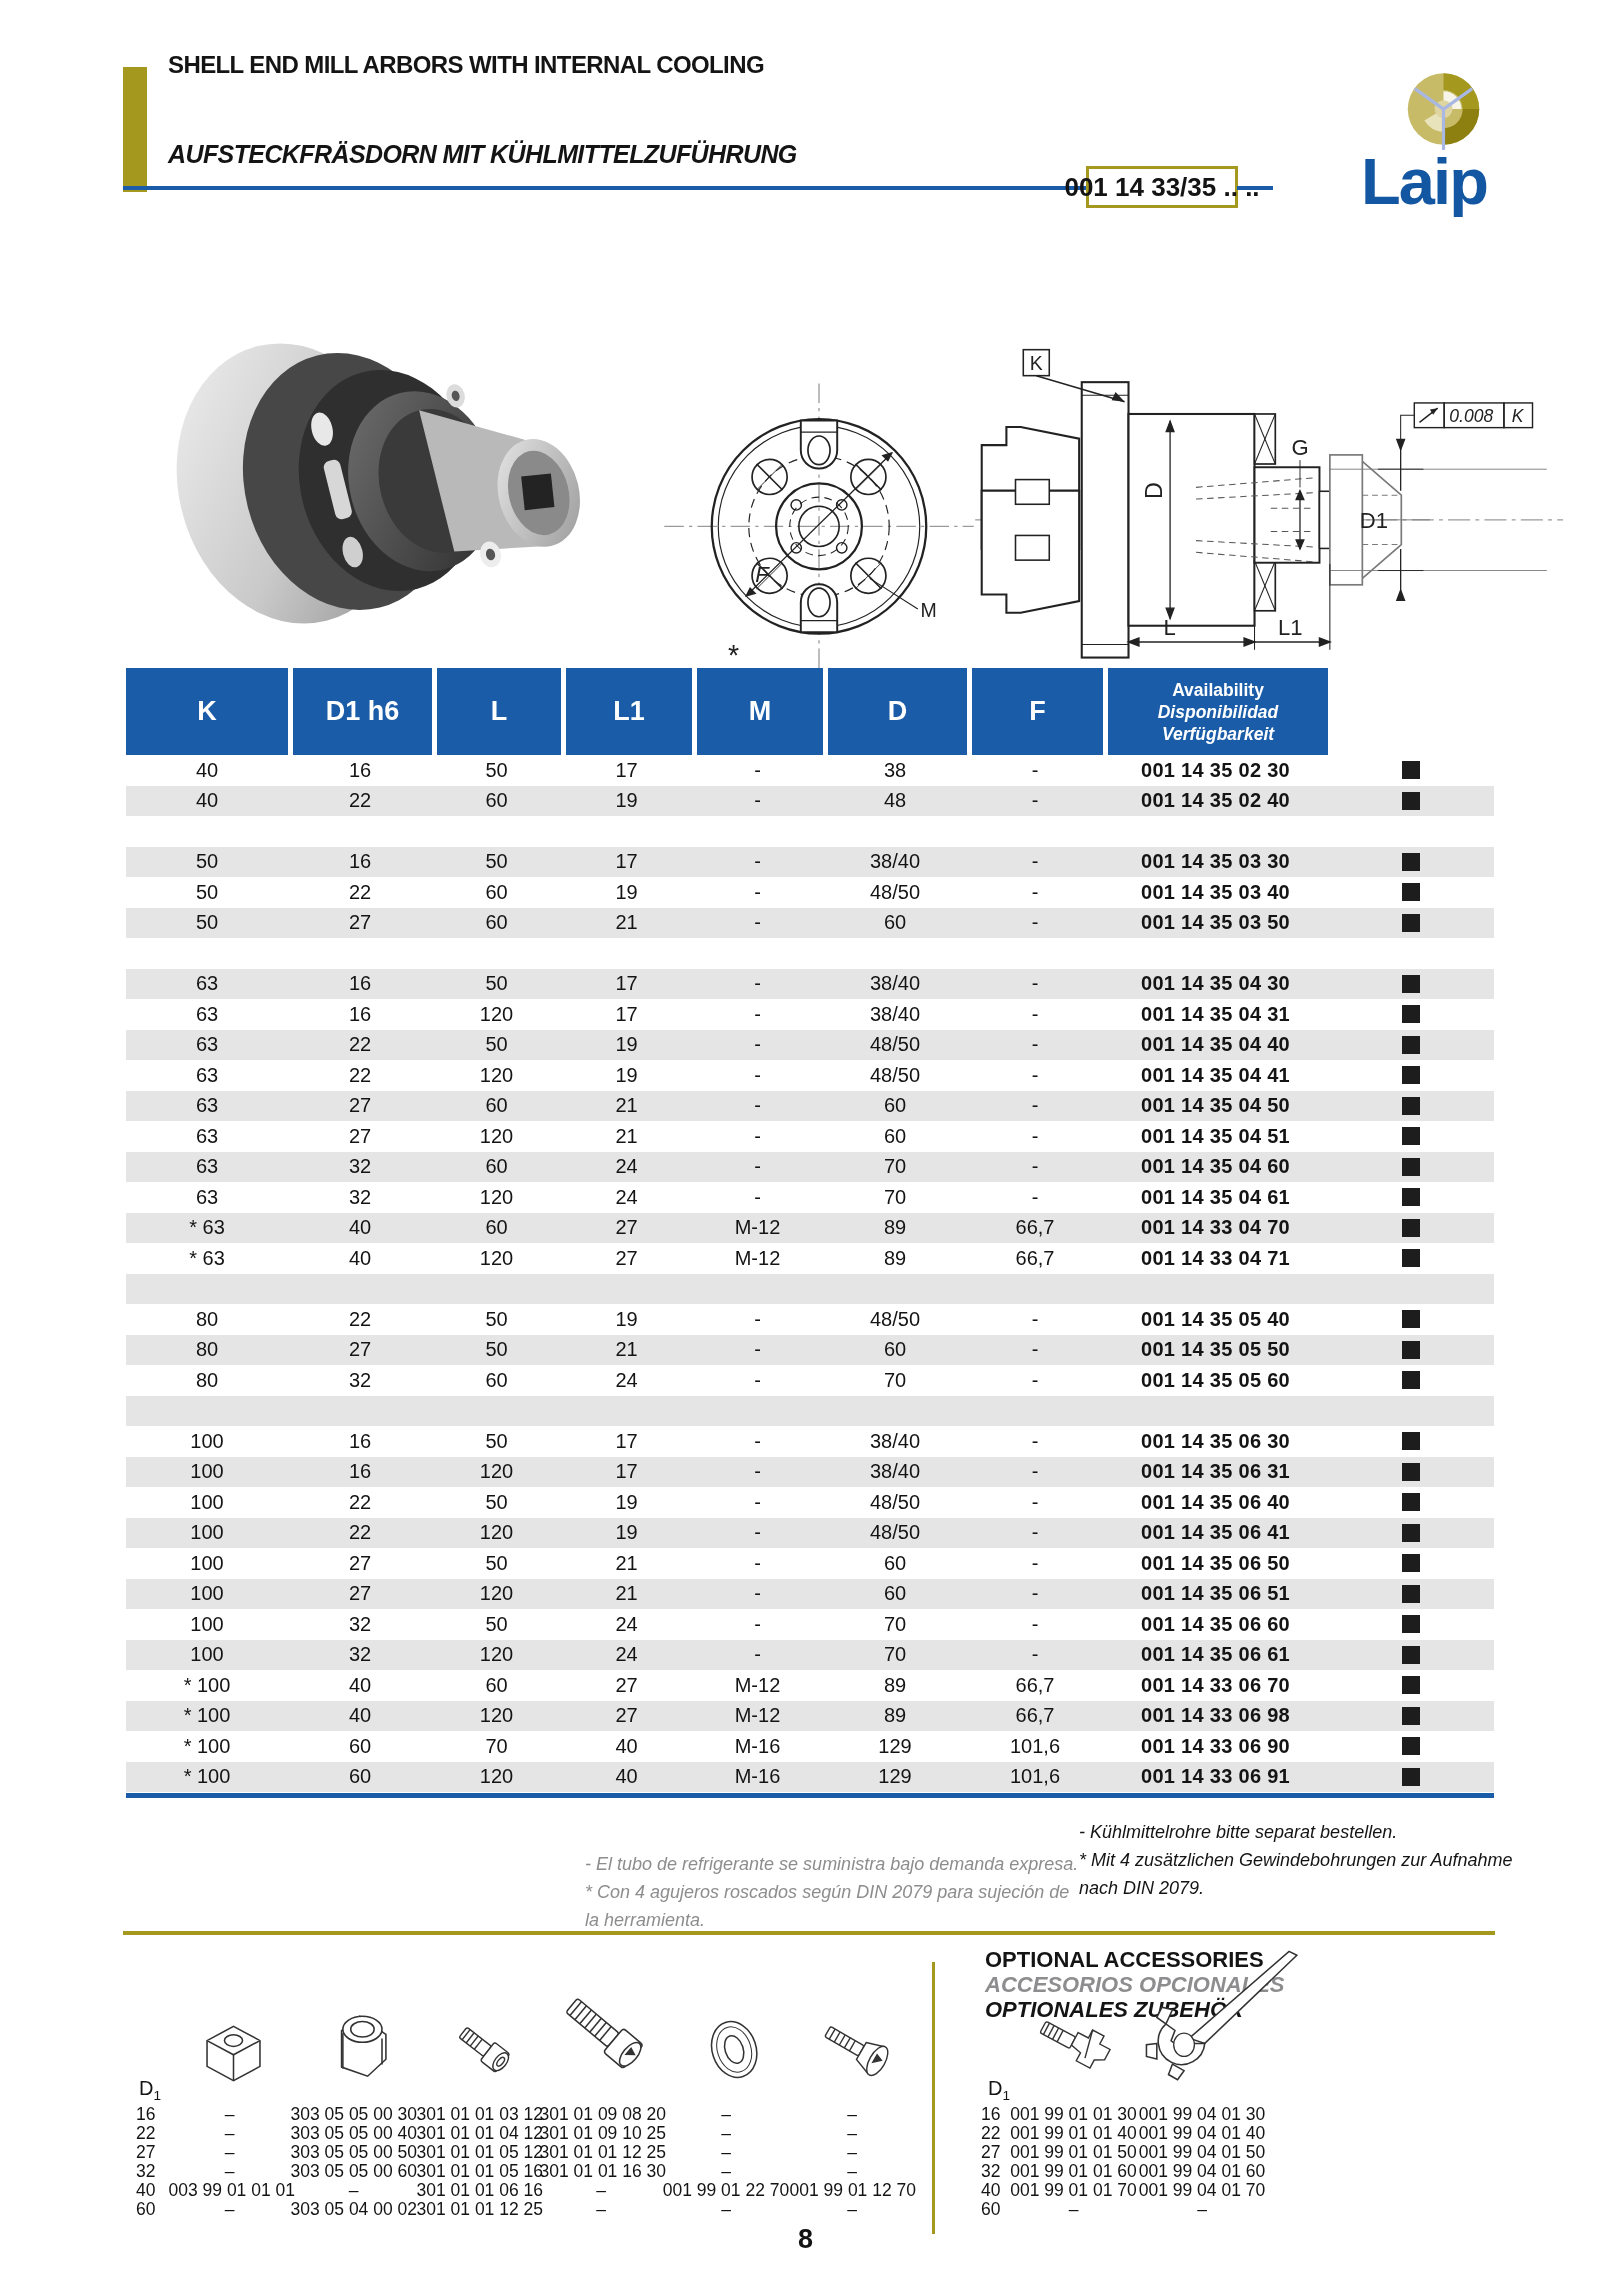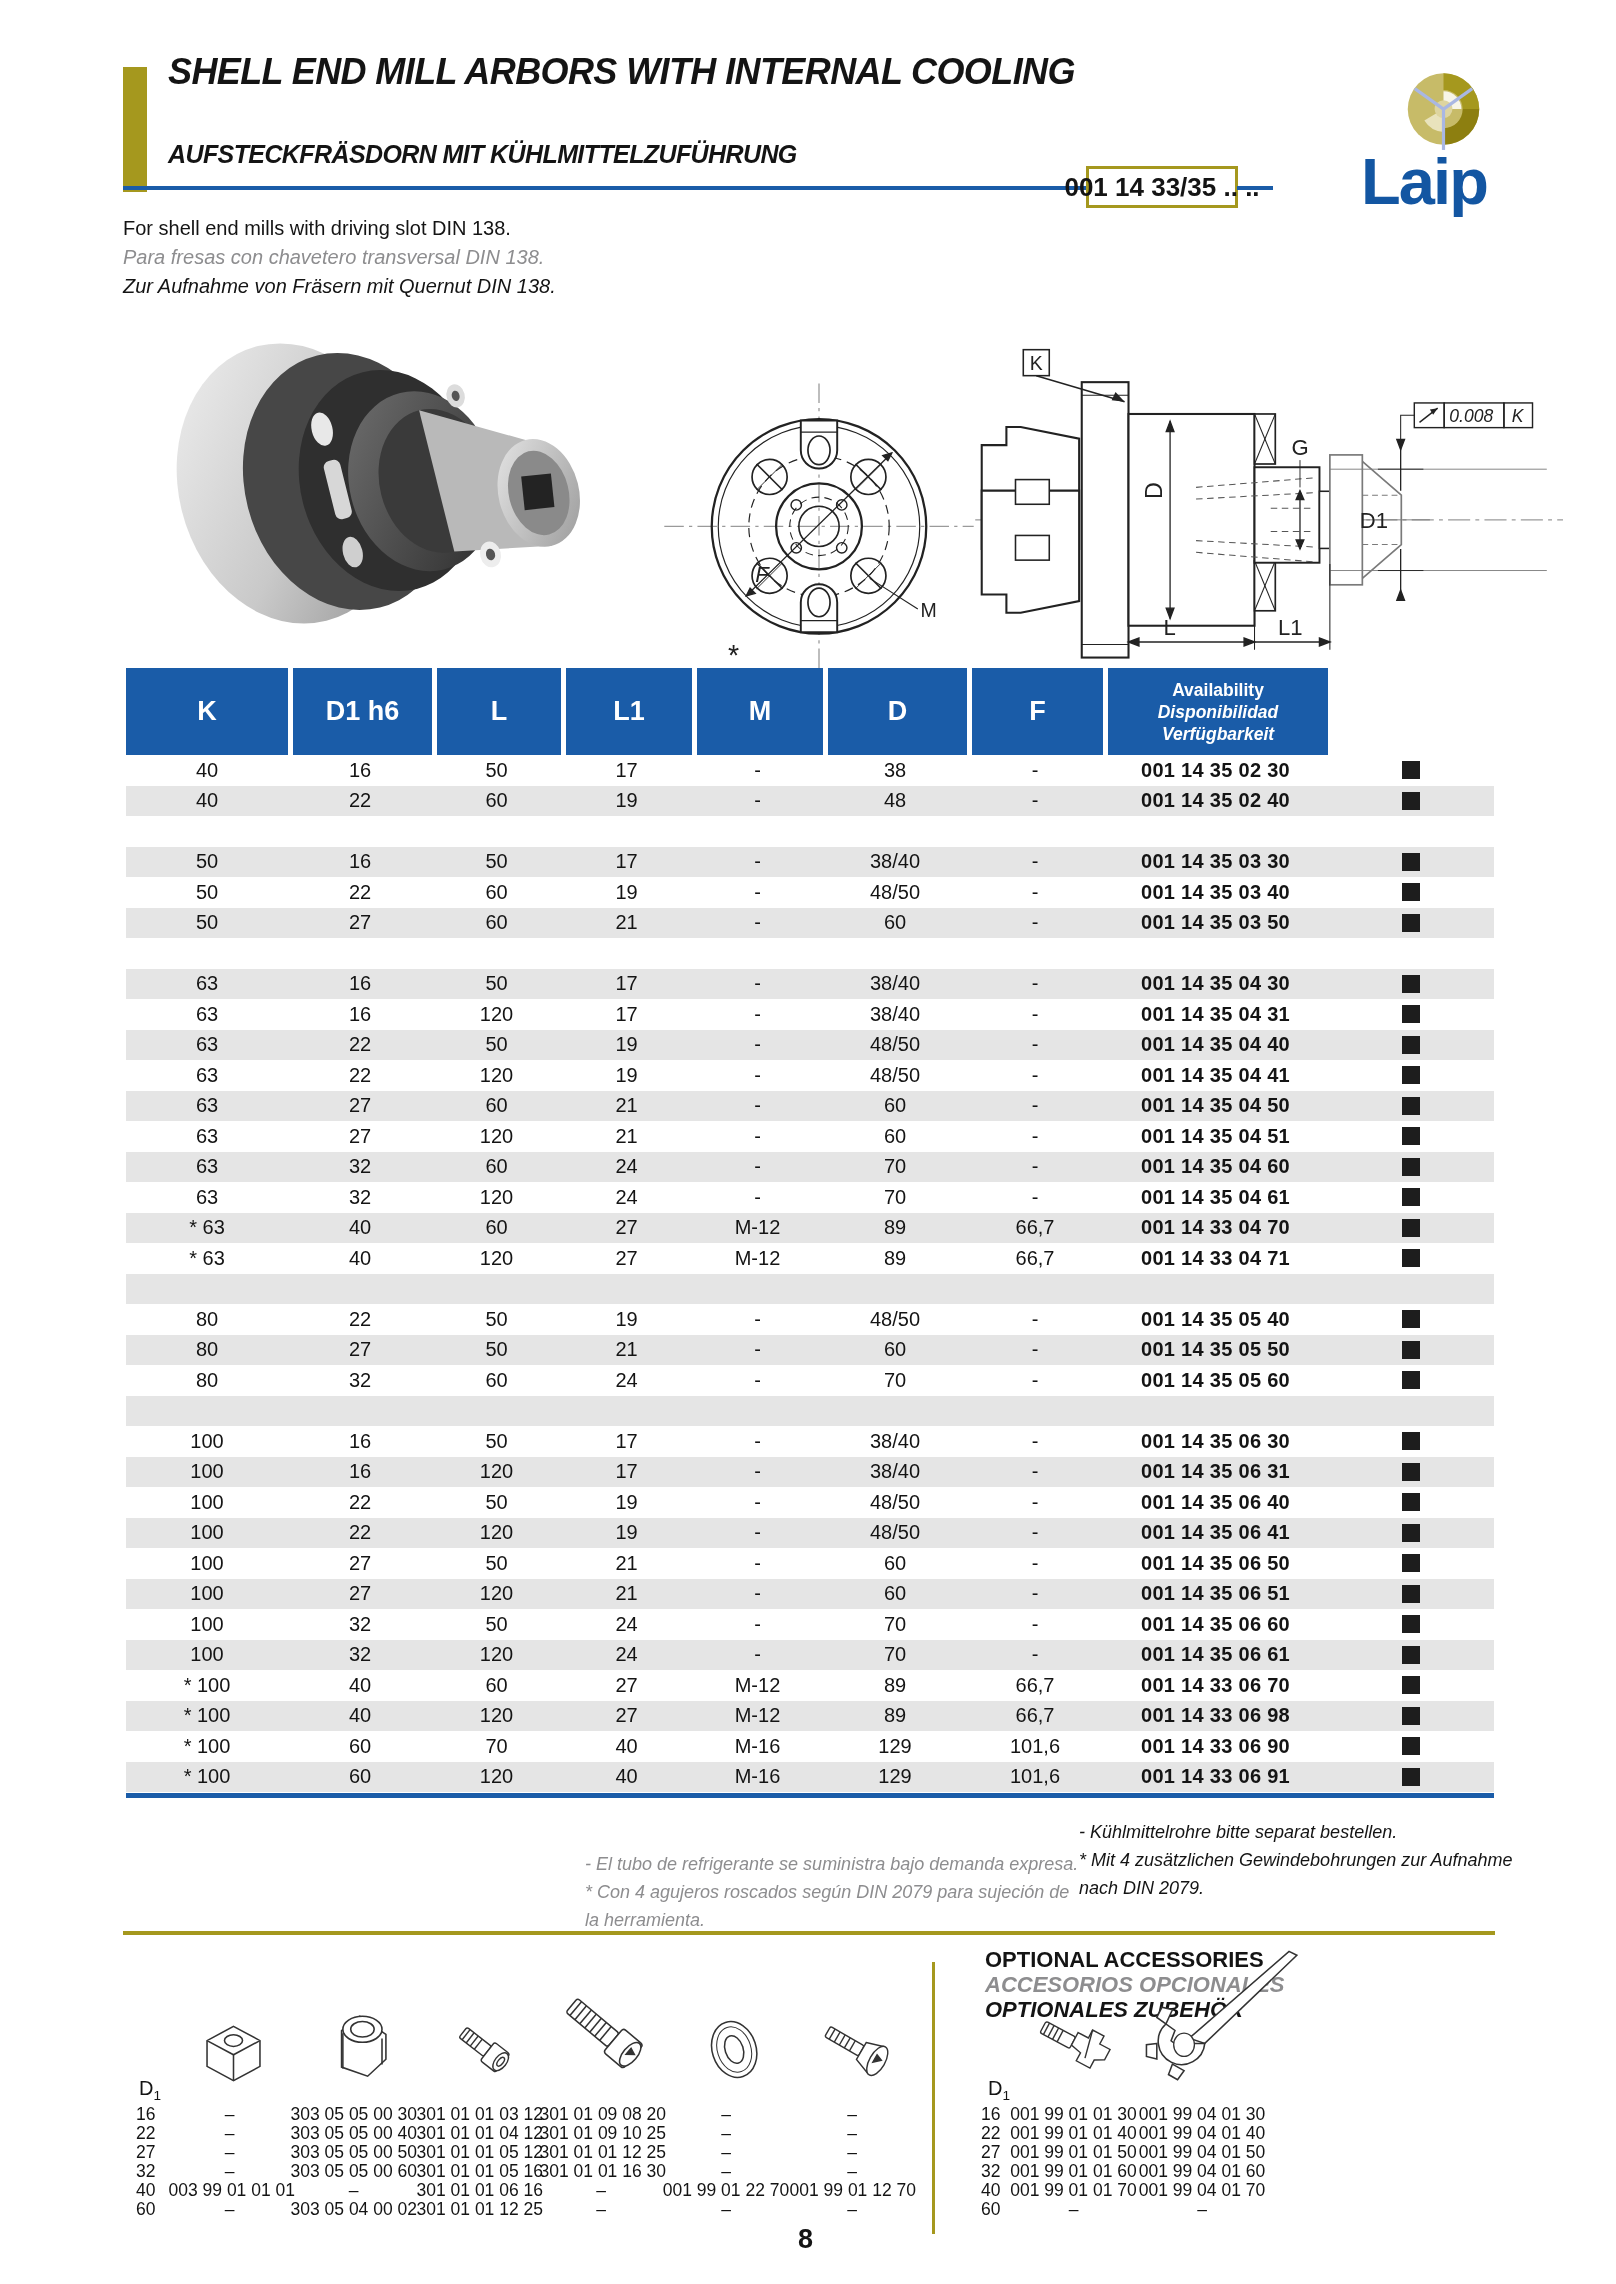--- a/index.html
+++ b/index.html
@@ -6,21 +6,21 @@
     --blue:#1a5ca8; --olive:#a5981e; --olive-l:#c7bb68;
     --gray-row:#e5e5e5; --ink:#141414; --gray-txt:#8d8d8f; --logo-blue:#1356a2;
   }
   *{margin:0;padding:0;box-sizing:border-box;}
   html,body{background:#ffffff;}
   body{font-family:"Liberation Sans",sans-serif;color:var(--ink);}
   #page{position:relative;width:1616px;height:2284px;background:#fff;overflow:hidden;}
 
   
   .olive-bar{position:absolute;left:123px;top:67px;width:24px;height:125px;background:var(--olive);}
-  .title-en{position:absolute;left:168px;top:51px;font-size:36px;font-weight:bold;letter-spacing:-0.6px;color:var(--ink);white-space:nowrap;font-style:italic;}
+  .title-en{position:absolute;left:168px;top:51px;font-size:24px;font-weight:bold;letter-spacing:-0.6px;color:var(--ink);white-space:nowrap;}
   .title-es{position:absolute;left:168px;top:97px;font-size:25px;font-weight:bold;font-style:italic;letter-spacing:-0.6px;color:var(--gray-txt);white-space:nowrap;}
   .title-de{position:absolute;left:168px;top:140px;font-size:25px;font-weight:bold;font-style:italic;letter-spacing:-0.6px;color:var(--ink);white-space:nowrap;}
   .blue-rule{position:absolute;left:123px;top:186px;width:963px;height:3.9px;background:var(--blue);}
   .blue-rule2{position:absolute;left:1237px;top:186px;width:36px;height:3.9px;background:var(--blue);}
   .code-box{position:absolute;left:1086px;top:166px;width:152px;height:42px;border:3.9px solid var(--olive);background:#fff;
             display:flex;align-items:center;justify-content:center;font-size:26px;font-weight:bold;white-space:nowrap;}
   .logo-icon{position:absolute;left:1402px;top:69px;width:83px;height:84px;}
   .logo-text{position:absolute;left:1361px;top:144px;font-size:65px;font-weight:bold;letter-spacing:-1.9px;color:var(--logo-blue);}
 
   .intro{position:absolute;left:123px;top:214px;font-size:20px;line-height:29px;}
@@ -89,25 +89,20 @@
     <path d="M35 80 a38 38 0 0 0 30 18 l0 -36 z" fill="#e9e3bc"></path>
     <circle cx="65" cy="62" r="14" fill="#ded5a0"></circle>
     <g stroke="#a9b7e3" stroke-width="5" fill="none">
       <path d="M65 62 L20 30"></path>
         <path d="M65 62 L110 30"></path>
         <path d="M65 62 L65 126"></path>
     </g>
   </svg>
   <div class="logo-text">Laip</div>
 
-  <div class="intro">
-    <div class="en">For shell end mills with driving slot DIN 138.</div>
-    <div class="es">Para fresas con chavetero transversal DIN 138.</div>
-    <div class="de">Zur Aufnahme von Fräsern mit Quernut DIN 138.</div>
-  </div>
 
   <svg class="draw" style="left:143px;top:304px;width:513px;height:356px" viewBox="0 0 790 548">
     <defs>
       <linearGradient id="g1" x1="0" y1="0" x2="1" y2="1">
         <stop offset="0" stop-color="#f0f0f0"></stop>
           <stop offset="0.55" stop-color="#c9c9c9"></stop>
           <stop offset="1" stop-color="#8f8f8f"></stop>
       </linearGradient>
       <linearGradient id="g2" x1="0" y1="0" x2="1" y2="1">
         <stop offset="0" stop-color="#6f6f6f"></stop>

